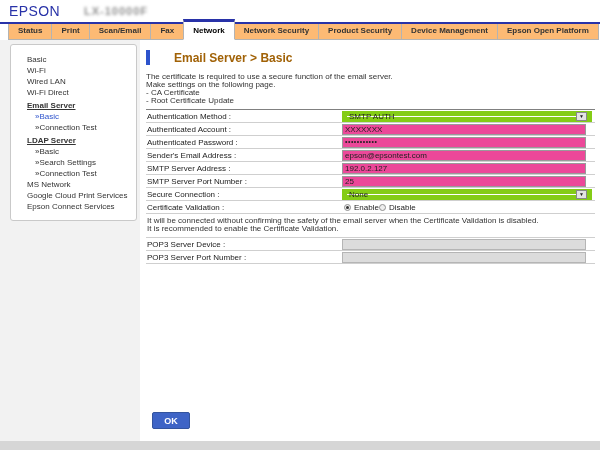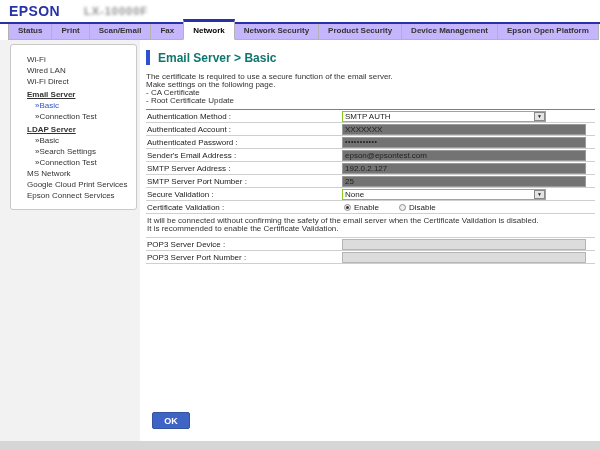--- a/index.html
+++ b/index.html
@@ -3,60 +3,60 @@
 <meta charset="utf-8">
 <style>
   * { box-sizing: border-box; }
   body {
     margin: 0; width: 600px; height: 450px; position: relative;
     font-family: "Liberation Sans", sans-serif; background: #fff; overflow: hidden;
     -webkit-font-smoothing: antialiased;
   }
   
   .header { height: 22px; display: flex; align-items: center; padding-left: 9px; background: #fff; }
-  .logo { color: var(--brand_blue,#2832a8); font-weight: bold; font-size: 14px; letter-spacing: .4px; }
+  .logo { color: var(--brand_blue,#2832a8); font-weight: normal; font-size: 14px; letter-spacing: .4px; }
   .model { margin-left: 24px; color: #8f8f8f; font-size: 11px; font-weight: bold; letter-spacing: 1px; filter: blur(1.6px); }
   .blueline { height: 2px; background: var(--brand_blue,#2832a8); }
   
   .tabbar { display: flex; align-items: flex-end; height: 16px; padding-left: 8px; background: #fff; }
-  .tab { height: 16px; line-height: 14px; padding: 0 9px; background: #c4b5fd; border: 1px solid #b3b3b3;
+  .tab { height: 16px; line-height: 14px; padding: 0 9px; background: #fdba74; border: 1px solid #b3b3b3;
          border-top: none; font-size: 8px; font-weight: bold; color: #333; white-space: nowrap; cursor: pointer; }
   .tab + .tab { margin-left: -1px; }
   .tab.active { height: 21px; line-height: 17px; border-top: 3px solid var(--brand_blue,#2832a8);
                 background: #fff; border-bottom: 1px solid #fff; position: relative; z-index: 2; color: #000; }
   
   .content { position: relative; height: 401px; background: #fff; overflow: hidden; }
   .leftcol { position: absolute; left: 0; top: 0; width: 140px; height: 100%; background: #f2f2f2; }
   .sidebar { position: absolute; left: 10px; top: 4px; width: 127px; background: #fff;
              border: 1px solid #c9c9c9; border-radius: 3px; padding: 9px 0 8px 0; font-size: 8px; color: #333; }
   .s-item, .s-section, .s-sub { line-height: 11px; cursor: pointer; white-space: nowrap; }
   .s-item { padding-left: 16px; }
   .s-section { padding-left: 16px; font-weight: bold; text-decoration: underline; margin-top: 2px; }
   .s-sub { padding-left: 24px; }
   .active-link { color: var(--link_blue,#2d53cc); }
   
   .main { position: absolute; left: 146px; top: 10px; width: 449px; font-size: 8px; color: #222; }
   .titlerow { display: flex; align-items: center; height: 15px; }
   .accent { width: 4px; height: 15px; background: var(--accent_blue,#2d53cc); flex-shrink: 0; }
-  .ptitle { margin-left: 8px; font-size: 12px; font-weight: bold; color: #0f766e; white-space: nowrap; }
+  .ptitle { margin-left: 24px; font-size: 12px; font-weight: bold; color: #a16207; white-space: nowrap; }
   .desc { margin-top: 8px; line-height: 8px; font-size: 8px; color: #333; }
   .sephr { margin-top: 4px; border-top: 1px solid #808080; height: 0; }
   .frow { display: flex; align-items: center; height: 13px; border-bottom: 1px solid #cfcfcf; }
   .flabel { width: 196px; flex-shrink: 0; font-size: 8px; color: #222; padding-left: 1px; white-space: nowrap; }
   .fctrl { flex: 1; display: flex; align-items: center; }
-  .tinput { width: 244px; height: 11px; border: 1px solid #9a9a9a; background: #737373; font-size: 8px;
+  .tinput { width: 244px; height: 11px; border: 1px solid #9a9a9a; background: #ec4899; font-size: 8px;
             line-height: 9px; padding: 0 2px; overflow: hidden; white-space: nowrap; cursor: text; }
   .tinput.pwd { font-size: 7px; line-height: 8px; letter-spacing: .5px; }
   .tinput.disabled { background: #dcdcdc; border-color: #b5b5b5; cursor: default; }
-  .select { display: flex; width: 204px; height: 11px; border: 1px solid #84cc16; background: #fff;
+  .select { display: flex; width: 250px; height: 11px; border: 5px solid #84cc16; background: #fff;
             align-items: center; cursor: pointer; }
   .selval { flex: 1; padding-left: 2px; font-size: 8px; line-height: 9px; white-space: nowrap; overflow: hidden; }
   .selbtn { width: 11px; height: 9px; margin-right: 0; border: 1px solid #888; background: #e3e3e3;
             font-size: 5px; color: #222; display: flex; align-items: center; justify-content: center; flex-shrink: 0; }
-  .radiogrp { display: flex; gap: 20px; align-items: center; margin-left: 2px; }
+  .radiogrp { display: flex; align-items: center; margin-left: 2px; }
   .ropt { display: flex; align-items: center; gap: 3px; }
   .radio { width: 7px; height: 7px; border: 1px solid #8f8f8f; border-radius: 50%; background: #eee;
            position: relative; cursor: pointer; flex-shrink: 0; }
   .radio.checked::after { content: ''; position: absolute; left: 1px; top: 1px; width: 3px; height: 3px;
            border-radius: 50%; background: #333; }
   .rlabel { font-size: 8px; color: #222; }
   .note { padding: 3px 0 4px 1px; line-height: 8px; font-size: 8px; color: #333; }
   .pop3 { border-top: 1px solid #cfcfcf; }
   .okbtn { display: block; margin: 148px 0 0 6px; width: 38px; height: 17px; background: var(--ok_button,#3e64c6);
            border: 1px solid #33549e; color: #fff; font-weight: bold; font-size: 9px; border-radius: 2px;
@@ -79,20 +79,21 @@
     <div class="tab active">Network</div>
     <div class="tab">Network Security</div>
     <div class="tab">Product Security</div>
     <div class="tab">Device Management</div>
     <div class="tab">Epson Open Platform</div>
   </div>
 
 <div class="content">
   <div class="leftcol"></div>
   <div class="sidebar">
+      <div class="s-item">Basic</div>
       <div class="s-item">Wi-Fi</div>
       <div class="s-item">Wired LAN</div>
       <div class="s-item">Wi-Fi Direct</div>
       <div class="s-section">Email Server</div>
       <div class="s-sub active-link">»Basic</div>
       <div class="s-sub">»Connection Test</div>
       <div class="s-section">LDAP Server</div>
       <div class="s-sub">»Basic</div>
       <div class="s-sub">»Search Settings</div>
       <div class="s-sub">»Connection Test</div>
@@ -147,21 +148,21 @@
             <div class="tinput">192.0.2.127</div>
           </div>
         </div>
         <div class="frow">
           <div class="flabel">SMTP Server Port Number :</div>
           <div class="fctrl">
             <div class="tinput">25</div>
           </div>
         </div>
         <div class="frow">
-          <div class="flabel">Secure Validation :</div>
+          <div class="flabel">Secure Connection :</div>
           <div class="fctrl">
             <div class="select">
               <div class="selval">None</div>
               <div class="selbtn">▼</div>
             </div>
           </div>
         </div>
         <div class="frow">
           <div class="flabel">Certificate Validation :</div>
           <div class="fctrl">

